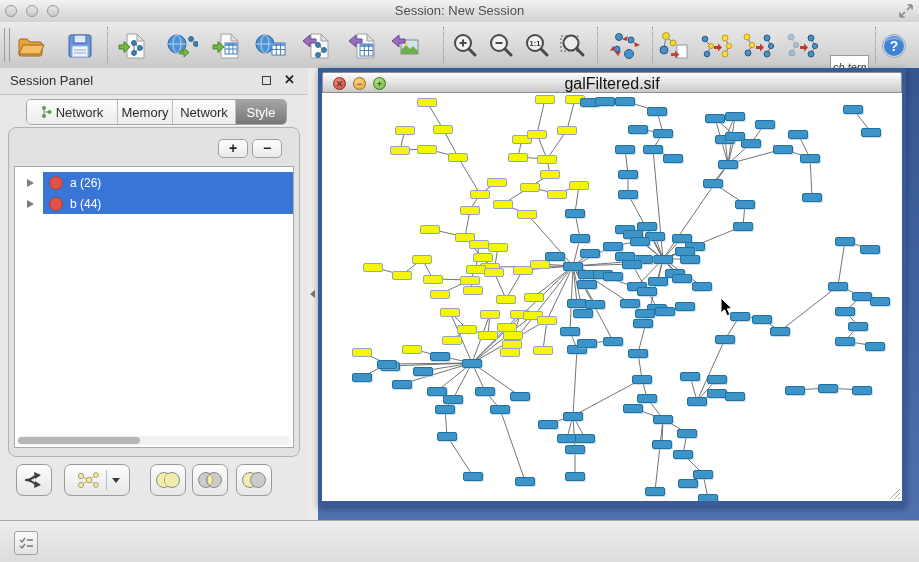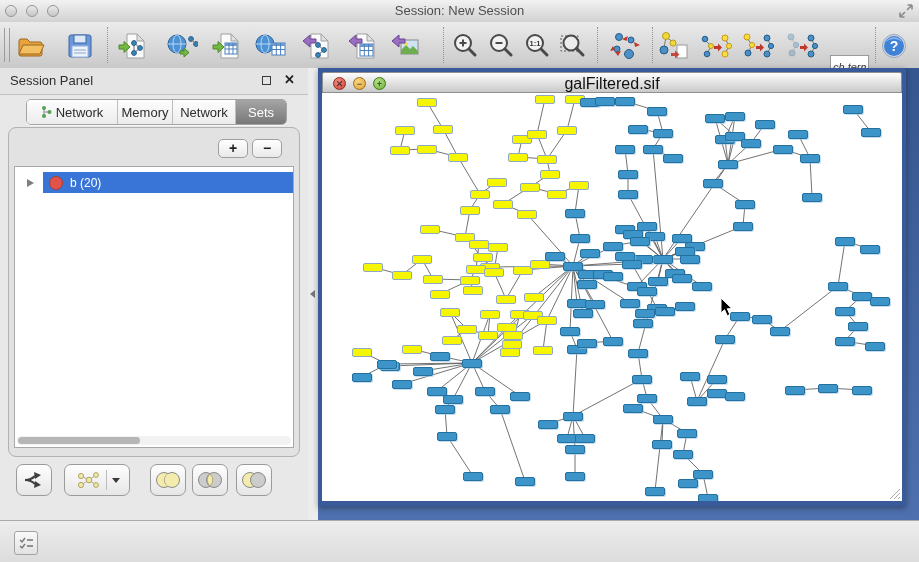--- a/index.html
+++ b/index.html
@@ -326,36 +326,43 @@
         </svg>
         <span>Network</span>
       </div>
       <div class="tab" style="width:54px">
         <span>Memory</span>
       </div>
       <div class="tab" style="width:62px">
         <span>Network</span>
       </div>
       <div class="tab active" style="width:50px">
-        <span>Sets</span>
+        <span>Style</span>
       </div>
     </div>
 
     <div class="panel-box"></div>
 
     <div class="mini-btn" style="left:218px;top:71px">+</div>
     <div class="mini-btn" style="left:252px;top:71px">−</div>
 
     <div class="sets-list">
       <div style="height:5px"></div>
       <div class="set-row">
         <div class="row-tri"></div>
         <div class="row-sel" style="background:#3875d7">
           <div class="row-dot" style="background:#e25349;border:1px solid #b03c33"></div>
-          <div class="row-label">b (20)</div>
+          <div class="row-label">a (26)</div>
+        </div>
+      </div>
+      <div class="set-row">
+        <div class="row-tri"></div>
+        <div class="row-sel" style="background:#3875d7">
+          <div class="row-dot" style="background:#e25349;border:1px solid #b03c33"></div>
+          <div class="row-label">b (44)</div>
         </div>
       </div>
       <div class="hscroll">
         <div class="hthumb"></div>
       </div>
     </div>
 
     <div class="foot-btn" style="left:16px;width:36px">
       <svg width="22" height="20">
         <path d="M2 10 q6 0 10-4" stroke="#3f3f3f" stroke-width="2.2" fill="none"></path>

